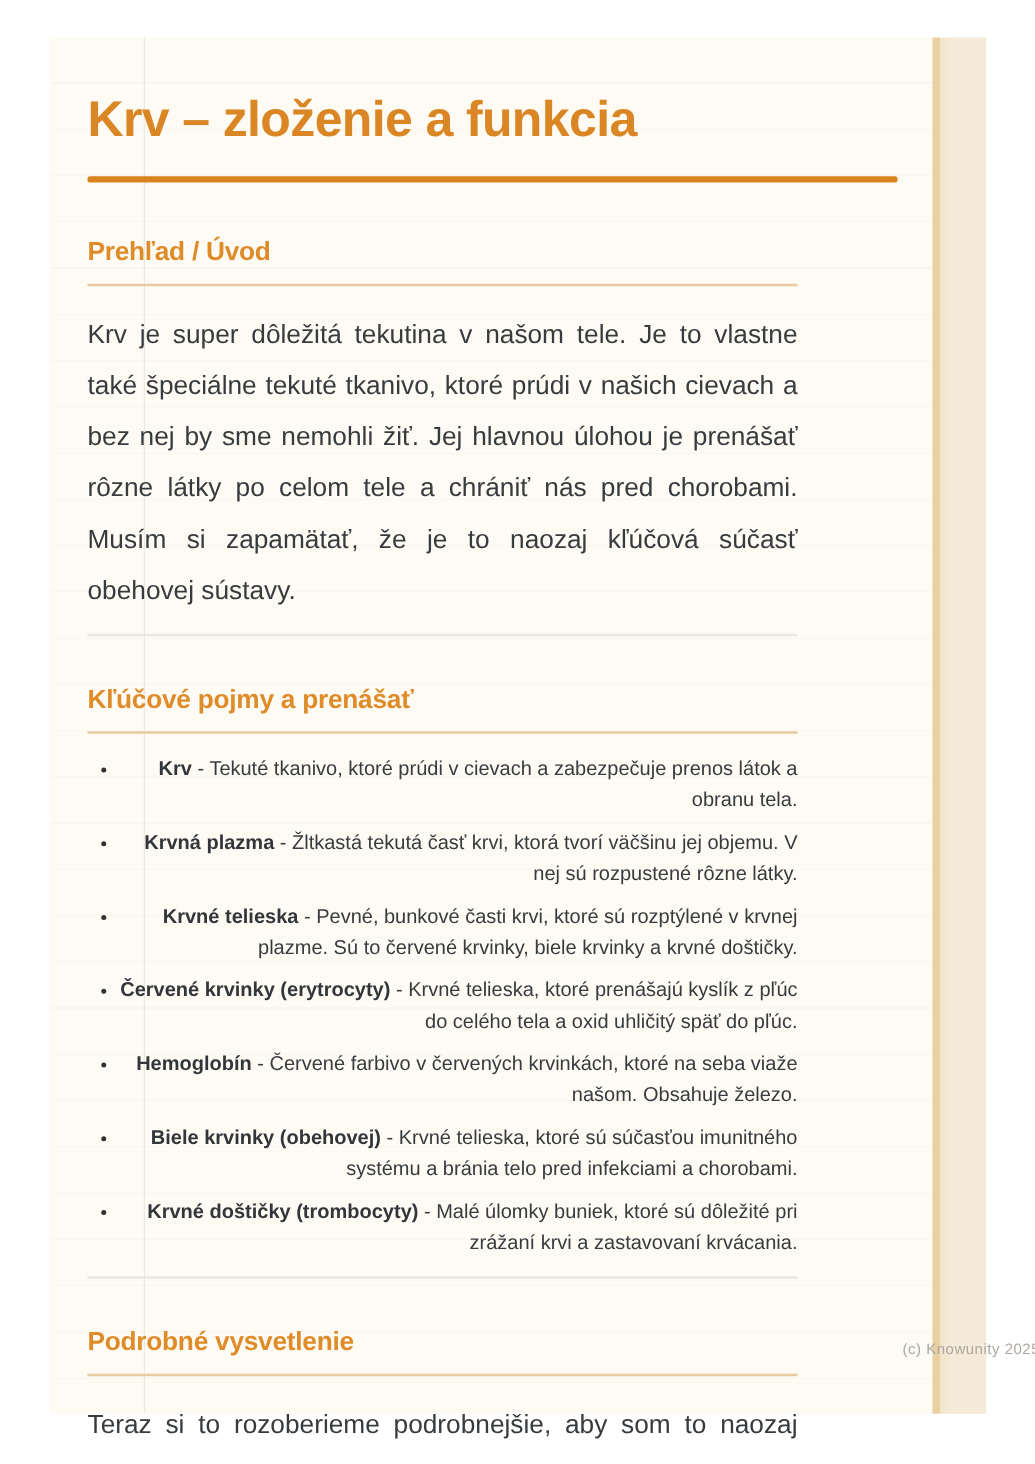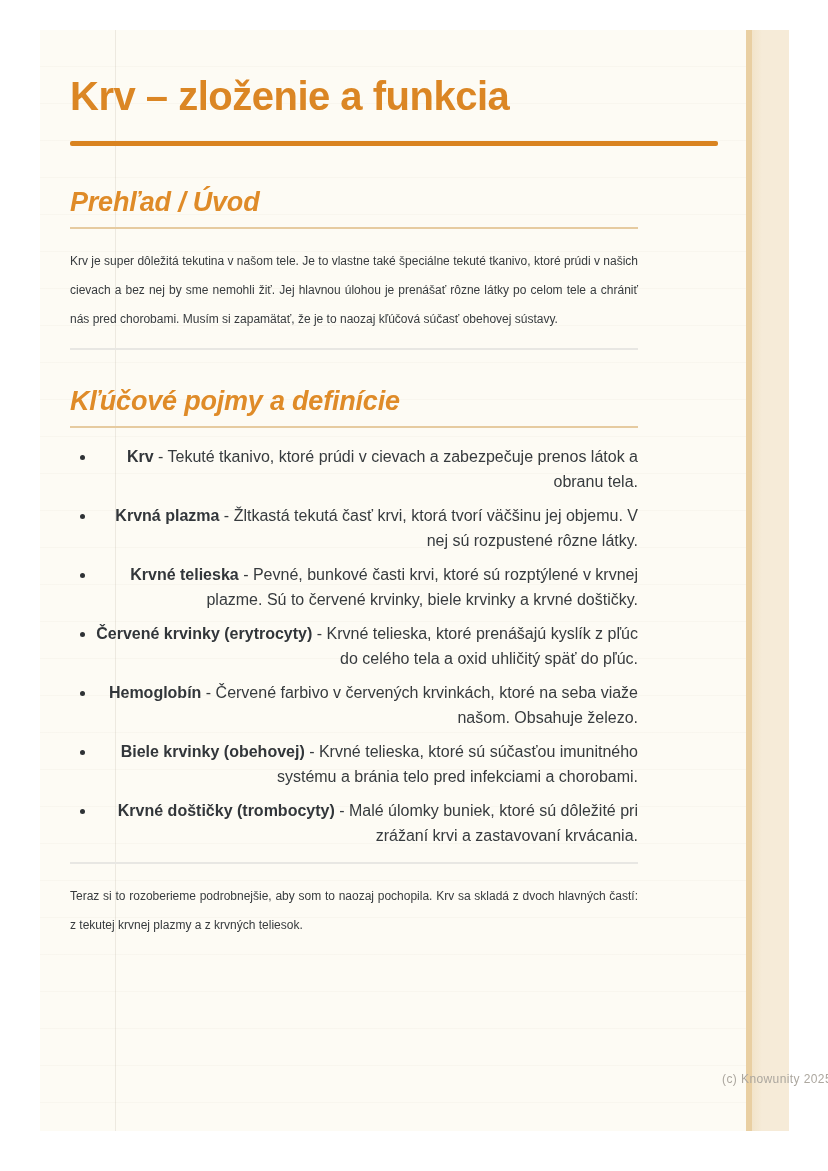--- a/index.html
+++ b/index.html
@@ -65,36 +65,35 @@
   }
   .title-rule {
     width: 648px;
     height: 5px;
     margin-top: 23px;
     background: #D9831F;
     border-radius: 2px;
   }
   h2.sec-heading {
     margin: 0;
-    font-size: 27px;
+    font-size: 21px;
     line-height: 30px;
     font-weight: 700;
     letter-spacing: -0.2px;
     color: #DF8B28;
     padding-bottom: 10px;
     border-bottom: 2px solid #E6CBA0;
-    font-style: italic;
   }
   .sec-overview h2.sec-heading   { margin-top: 41px; }
   .sec-terms h2.sec-heading      { margin-top: 36px; }
   .sec-detail h2.sec-heading     { margin-top: 36px; }
   p.body {
     margin: 18px 0 0 0;
-    font-size: 12px;
-    line-height: 29px;
+    font-size: 21px;
+    line-height: 41px;
     color: #373B3E;
   }
   p.just { text-align: justify; }
   .divider {
     width: 568px;
     height: 2px;
     margin-top: 14px;
     background: #E8E7E3;
   }
   ul.terms-list {
@@ -137,36 +136,37 @@
       <div class="title-rule"></div>
 
       <section class="sec-overview">
         <h2 class="sec-heading">Prehľad / Úvod</h2>
         <p class="body just">Krv je super dôležitá tekutina v našom tele. Je to vlastne také špeciálne tekuté tkanivo, ktoré prúdi v našich cievach a bez nej by sme nemohli žiť. Jej hlavnou úlohou je prenášať rôzne látky po celom tele a chrániť nás pred chorobami. Musím si zapamätať, že je to naozaj kľúčová súčasť obehovej sústavy.</p>
       </section>
 
       <div class="divider"></div>
 
       <section class="sec-terms">
-        <h2 class="sec-heading">Kľúčové pojmy a definície</h2>
+        <h2 class="sec-heading">Kľúčové pojmy a prenášať</h2>
 
         <ul class="terms-list">
           <li><span class="term">Krv</span><span> - </span><span>Tekuté tkanivo, ktoré prúdi v cievach a zabezpečuje prenos látok a obranu tela.</span></li>
           <li><span class="term">Krvná plazma</span><span> - </span><span>Žltkastá tekutá časť krvi, ktorá tvorí väčšinu jej objemu. V nej sú rozpustené rôzne látky.</span></li>
           <li><span class="term">Krvné telieska</span><span> - </span><span>Pevné, bunkové časti krvi, ktoré sú rozptýlené v krvnej plazme. Sú to červené krvinky, biele krvinky a krvné doštičky.</span></li>
           <li><span class="term">Červené krvinky (erytrocyty)</span><span> - </span><span>Krvné telieska, ktoré prenášajú kyslík z pľúc do celého tela a oxid uhličitý späť do pľúc.</span></li>
           <li><span class="term">Hemoglobín</span><span> - </span><span>Červené farbivo v červených krvinkách, ktoré na seba viaže našom. Obsahuje železo.</span></li>
           <li><span class="term">Biele krvinky (obehovej)</span><span> - </span><span>Krvné telieska, ktoré sú súčasťou imunitného systému a bránia telo pred infekciami a chorobami.</span></li>
           <li><span class="term">Krvné doštičky (trombocyty)</span><span> - </span><span>Malé úlomky buniek, ktoré sú dôležité pri zrážaní krvi a zastavovaní krvácania.</span></li>
         </ul>
       </section>
 
       <div class="divider"></div>
 
       <section class="sec-detail">
+        <h2 class="sec-heading">Podrobné vysvetlenie</h2>
         <p class="body just">Teraz si to rozoberieme podrobnejšie, aby som to naozaj pochopila. Krv sa skladá z dvoch hlavných častí: z tekutej krvnej plazmy a z krvných teliesok.</p>
       </section>
 
     </div>
   </div>
 
   <div class="page-edge"></div>
 
   <div class="watermark">(c) Knowunity 2025</div>
 

